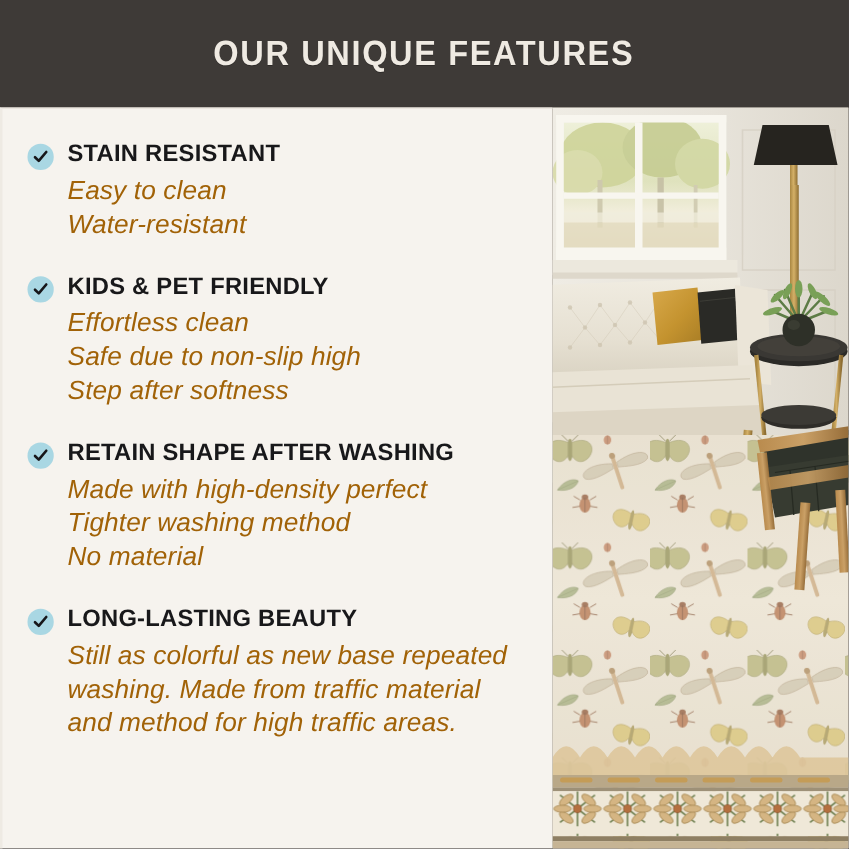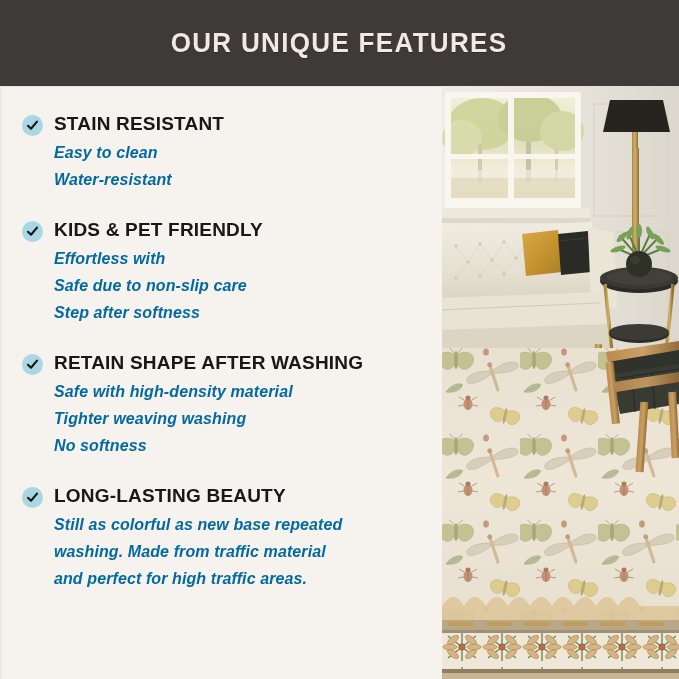--- a/index.html
+++ b/index.html
@@ -91,26 +91,25 @@
     letter-spacing: 0.2px;
     line-height: 22px;
     text-transform: uppercase;
     white-space: nowrap;
   }
 
   .feature-lines {
     margin-top: 4px;
   }
   .feature-line {
-    font-size: 16px;
+    font-size: 21px;
     font-style: italic;
-    color: #0369a1;
+    color: #a16207;
     line-height: 27px;
     letter-spacing: 0.1px;
-    font-weight: bold;
   }
 
   
   .photo {
     position: relative;
     width: 237px;
     height: 593px;
     overflow: hidden;
     background: #efe9dd;
   }
@@ -143,51 +142,51 @@
       </div>
 
       <div class="feature">
         <span class="check-icon">
           <svg width="13" height="13" viewBox="0 0 13 13">
             <path d="M2 6.8 L5 9.7 L11 2.6" fill="none" stroke="#17171A" stroke-width="2.1" stroke-linecap="round" stroke-linejoin="round"></path>
           </svg>
         </span>
         <div class="feature-title">KIDS &amp; PET FRIENDLY</div>
         <div class="feature-lines">
-          <div class="feature-line">Effortless with</div>
-          <div class="feature-line">Safe due to non-slip care</div>
+          <div class="feature-line">Effortless clean</div>
+          <div class="feature-line">Safe due to non-slip high</div>
           <div class="feature-line">Step after softness</div>
         </div>
       </div>
 
       <div class="feature">
         <span class="check-icon">
           <svg width="13" height="13" viewBox="0 0 13 13">
             <path d="M2 6.8 L5 9.7 L11 2.6" fill="none" stroke="#17171A" stroke-width="2.1" stroke-linecap="round" stroke-linejoin="round"></path>
           </svg>
         </span>
         <div class="feature-title">RETAIN SHAPE AFTER WASHING</div>
         <div class="feature-lines">
-          <div class="feature-line">Safe with high-density material</div>
-          <div class="feature-line">Tighter weaving washing</div>
-          <div class="feature-line">No softness</div>
+          <div class="feature-line">Made with high-density perfect</div>
+          <div class="feature-line">Tighter washing method</div>
+          <div class="feature-line">No material</div>
         </div>
       </div>
 
       <div class="feature">
         <span class="check-icon">
           <svg width="13" height="13" viewBox="0 0 13 13">
             <path d="M2 6.8 L5 9.7 L11 2.6" fill="none" stroke="#17171A" stroke-width="2.1" stroke-linecap="round" stroke-linejoin="round"></path>
           </svg>
         </span>
         <div class="feature-title">LONG-LASTING BEAUTY</div>
         <div class="feature-lines">
           <div class="feature-line">Still as colorful as new base repeated</div>
           <div class="feature-line">washing. Made from traffic material</div>
-          <div class="feature-line">and perfect for high traffic areas.</div>
+          <div class="feature-line">and method for high traffic areas.</div>
         </div>
       </div>
 
     </div>
 
     <div class="photo">
       <svg viewBox="0 0 237 593" preserveAspectRatio="xMidYMid slice">
         <defs>
           <linearGradient id="winGlow" x1="0" y1="0" x2="0" y2="1">
             <stop offset="0%" stop-color="#eef0d9"></stop>

